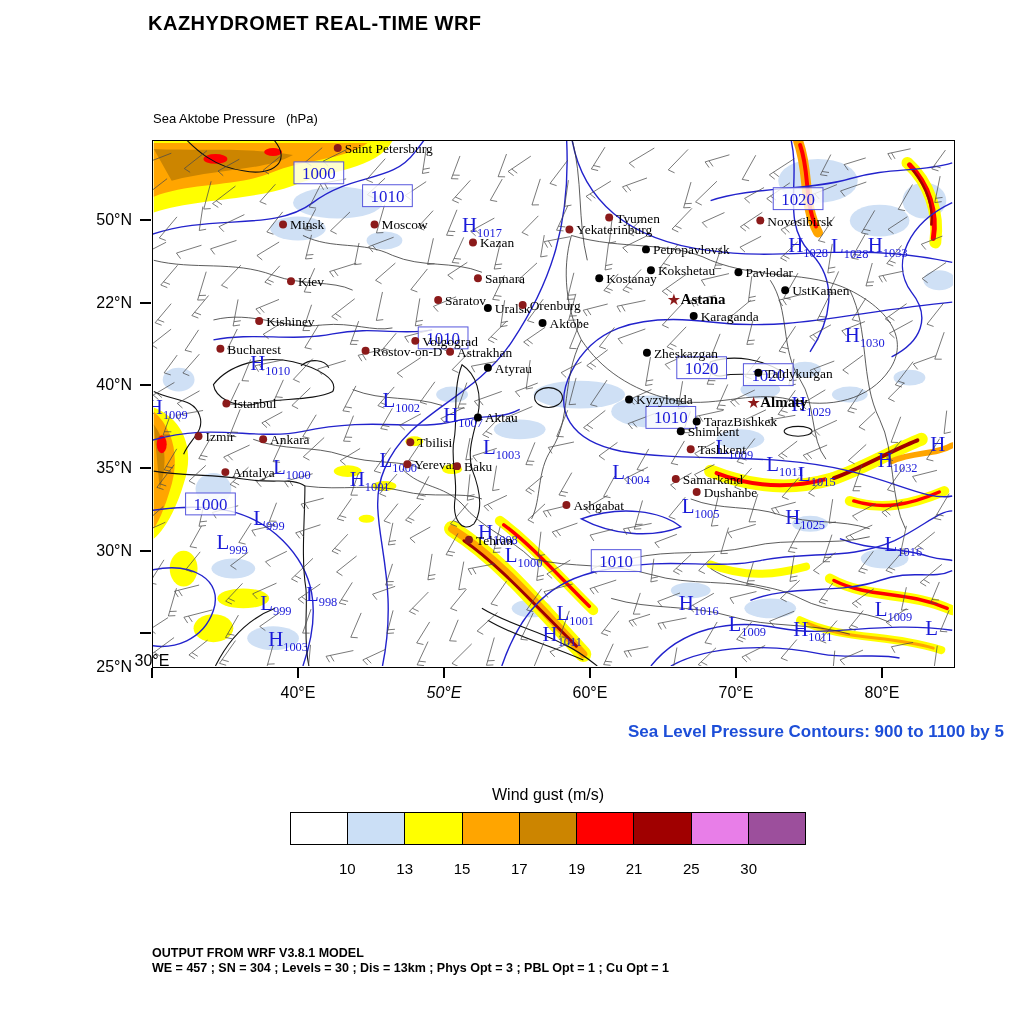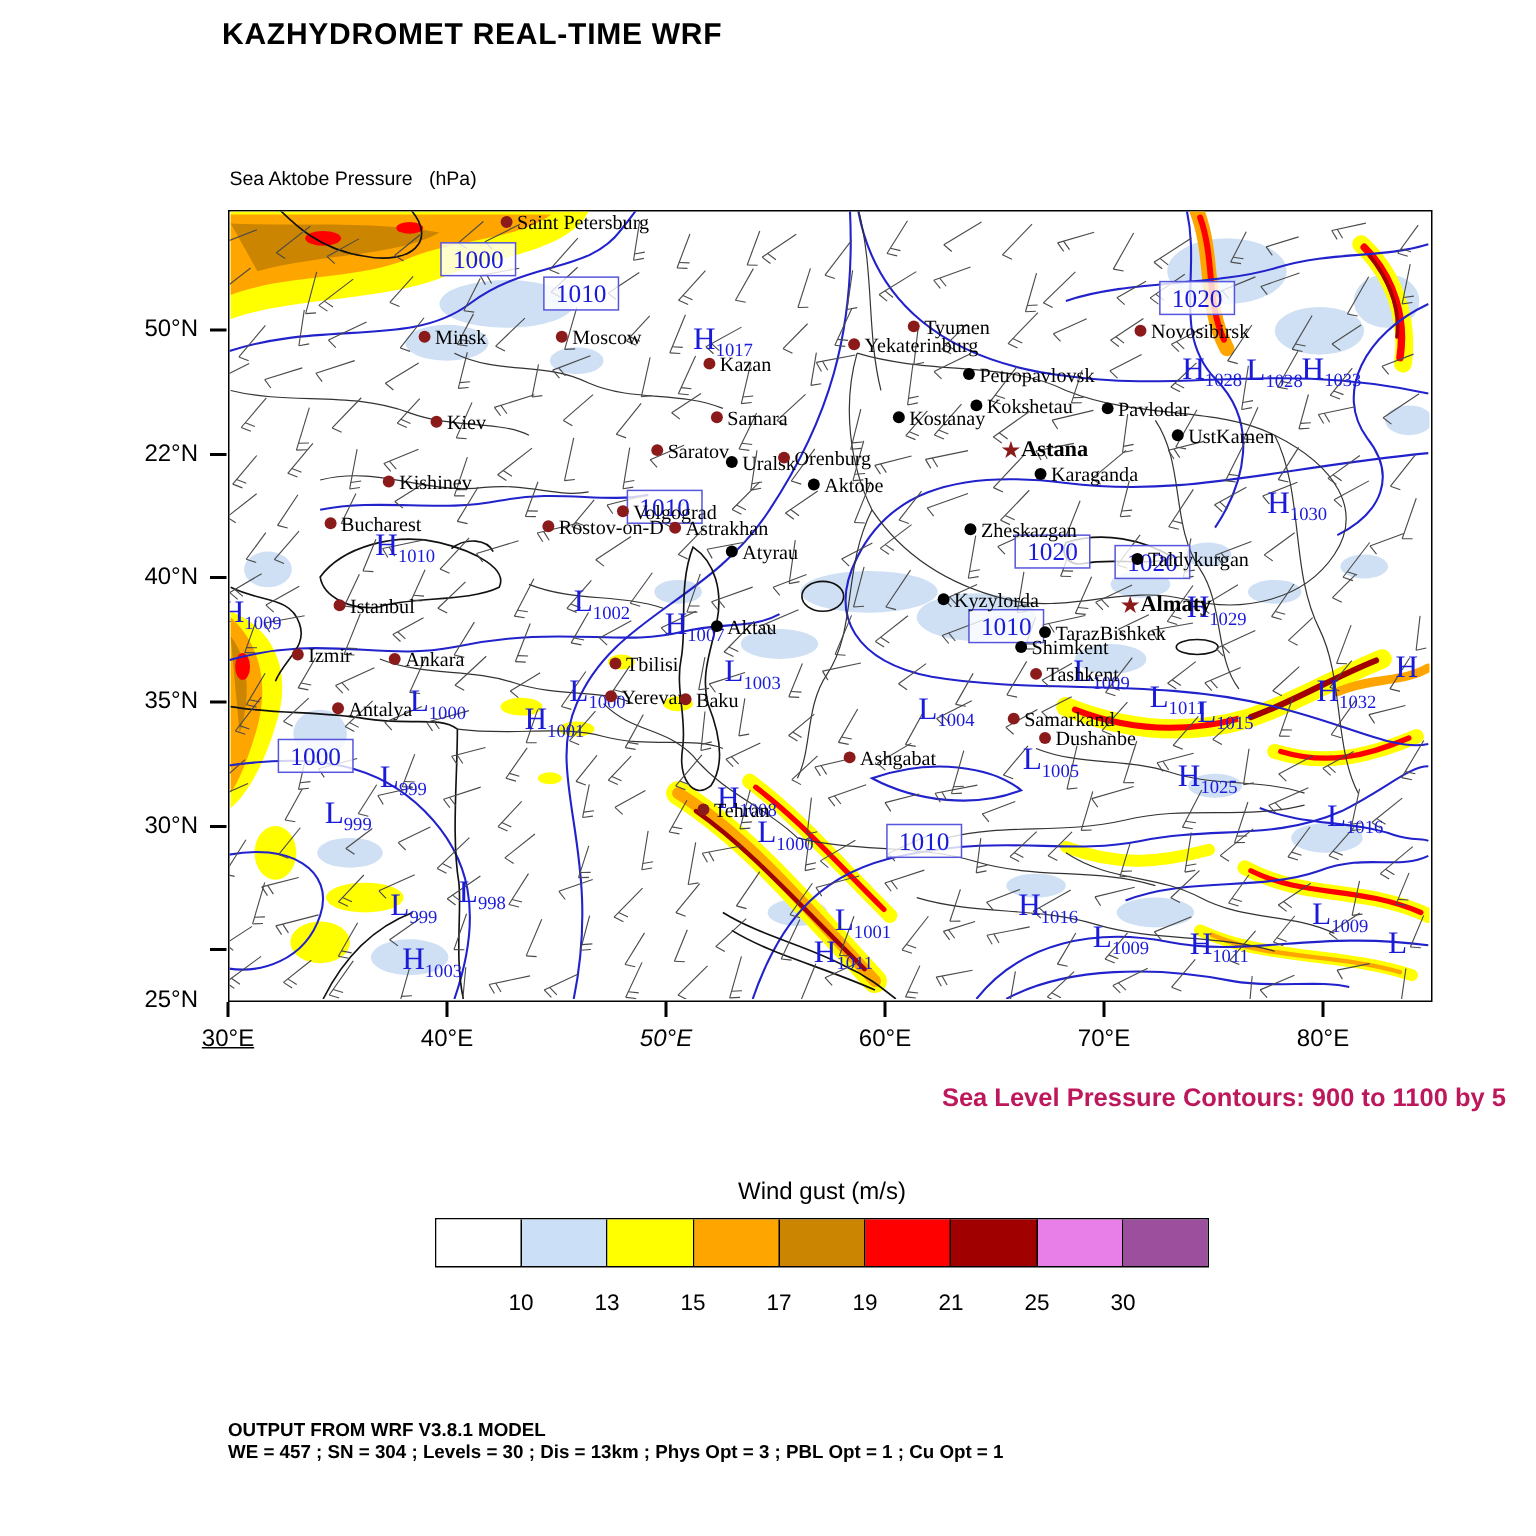--- a/index.html
+++ b/index.html
@@ -7,21 +7,21 @@
         font-family:"Liberation Sans",sans-serif;color:#000;}
   .abs{position:absolute;}
   .title{left:148px;top:12px;font-size:20px;font-weight:bold;letter-spacing:.5px;}
   .initvalid{right:16px;top:12px;text-align:right;font-size:13px;font-weight:bold;line-height:15px;}
   .legend{left:153px;top:76px;font-size:13px;line-height:17px;white-space:pre;}
   .mapbox{left:152px;top:140px;width:803px;height:528px;border:1.5px solid #000;box-sizing:border-box;background:#fff;}
   .mapbox svg{display:block;}
   .ytick-label{font-size:16px;text-align:right;width:70px;transform:translateY(-9px);}
   .xtick-label{font-size:16px;text-align:center;width:70px;transform:translateX(-35px);}
   .tickmark{background:#000;}
-  .caption{right:20px;top:722px;font-size:17px;color:#be185d;font-weight:bold;}
+  .caption{right:20px;top:722px;font-size:17px;color:#1d4ed8;font-weight:bold;}
   .cb-title{left:290px;top:786px;width:516px;text-align:center;font-size:16px;}
   .cb-bar{left:290px;top:812px;width:516px;height:33px;display:flex;border:1px solid #000;box-sizing:border-box;}
   .cb-cell{flex:1;border-right:1px solid #000;}
   .cb-cell:last-child{border-right:none;}
   .cb-tick{position:absolute;top:860px;font-size:15px;transform:translateX(-50%);}
   .footer{left:152px;top:946px;font-size:12.5px;font-weight:bold;line-height:15px;}
 </style>
 </head>
 <body>
 
@@ -2206,21 +2206,21 @@
           <g>
             <circle cx="415" cy="366" r="4" fill="#8B1A1A"></circle>
             <text x="422" y="371" fill="#000" font-size="13.5" font-weight="normal" font-family="&quot;Liberation Serif&quot;, serif">Ashgabat</text>
           </g>
         </g>
     </svg>
   </div>
 
   <div id="axes">
       <div class="abs tickmark" style="left: 151px; top: 668px; width: 2px; height: 10px;"></div>
-      <div class="abs xtick-label" style="left: 152px; top: 684px; text-decoration: underline;">30°E</div>
+      <div class="abs xtick-label" style="left: 152px; top: 652px;">30°E</div>
       <div class="abs tickmark" style="left: 297px; top: 668px; width: 2px; height: 10px;"></div>
       <div class="abs xtick-label" style="left: 298px; top: 684px;">40°E</div>
       <div class="abs tickmark" style="left: 443px; top: 668px; width: 2px; height: 10px;"></div>
       <div class="abs xtick-label" style="left: 444px; top: 684px; font-style: italic;">50°E</div>
       <div class="abs tickmark" style="left: 589px; top: 668px; width: 2px; height: 10px;"></div>
       <div class="abs xtick-label" style="left: 590px; top: 684px;">60°E</div>
       <div class="abs tickmark" style="left: 735px; top: 668px; width: 2px; height: 10px;"></div>
       <div class="abs xtick-label" style="left: 736px; top: 684px;">70°E</div>
       <div class="abs tickmark" style="left: 881px; top: 668px; width: 2px; height: 10px;"></div>
       <div class="abs xtick-label" style="left: 882px; top: 684px;">80°E</div>

